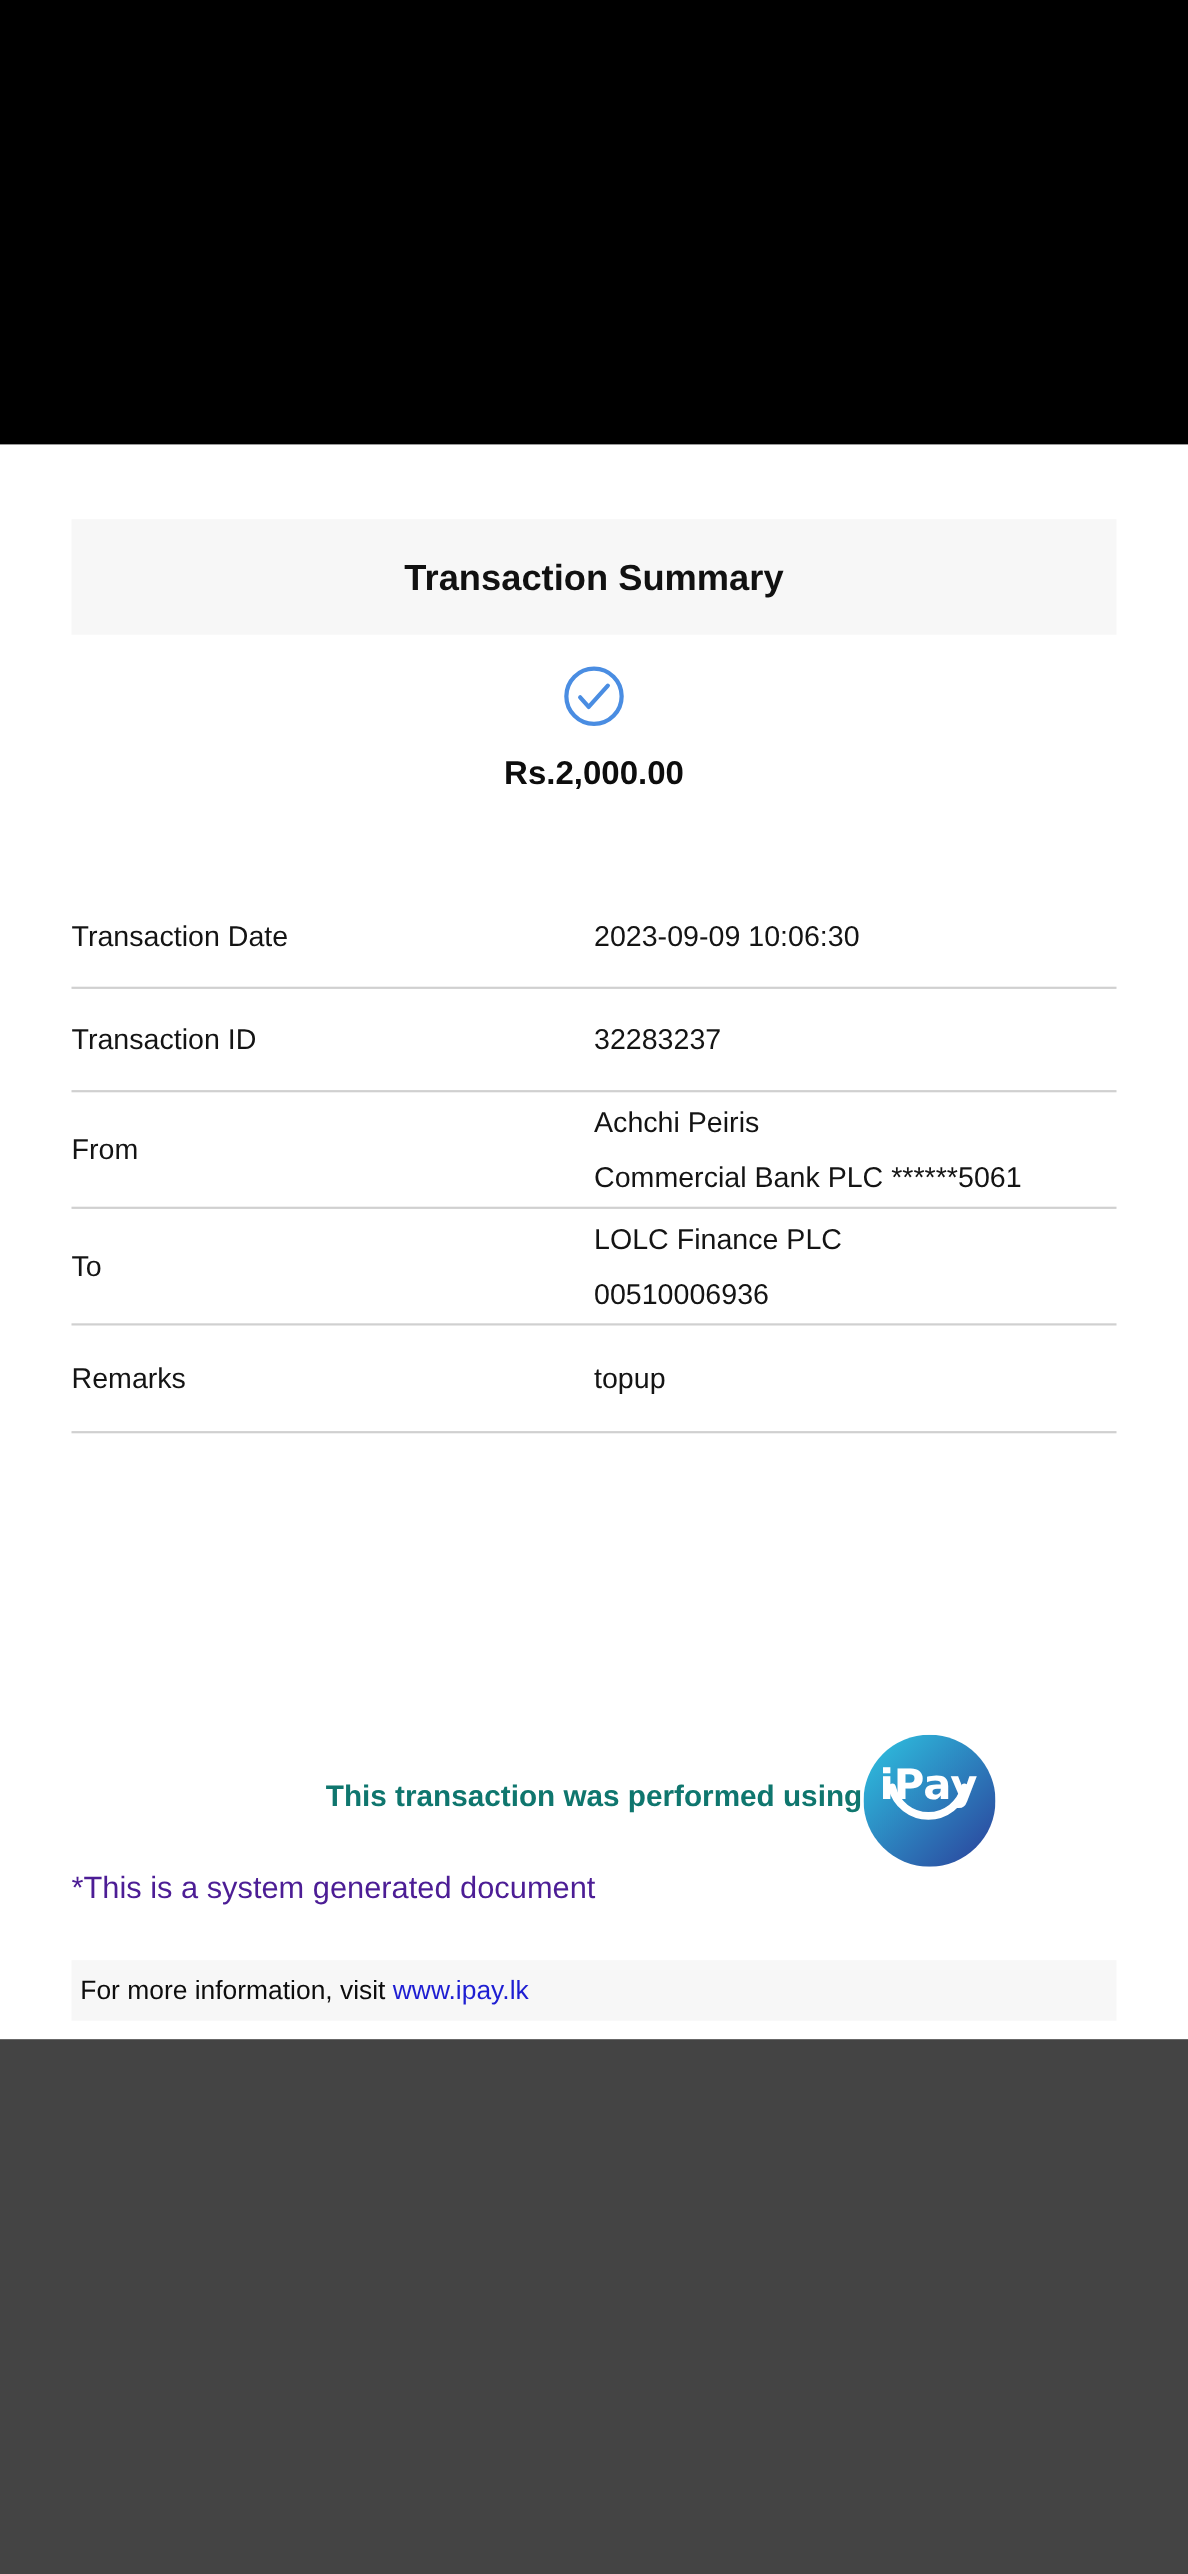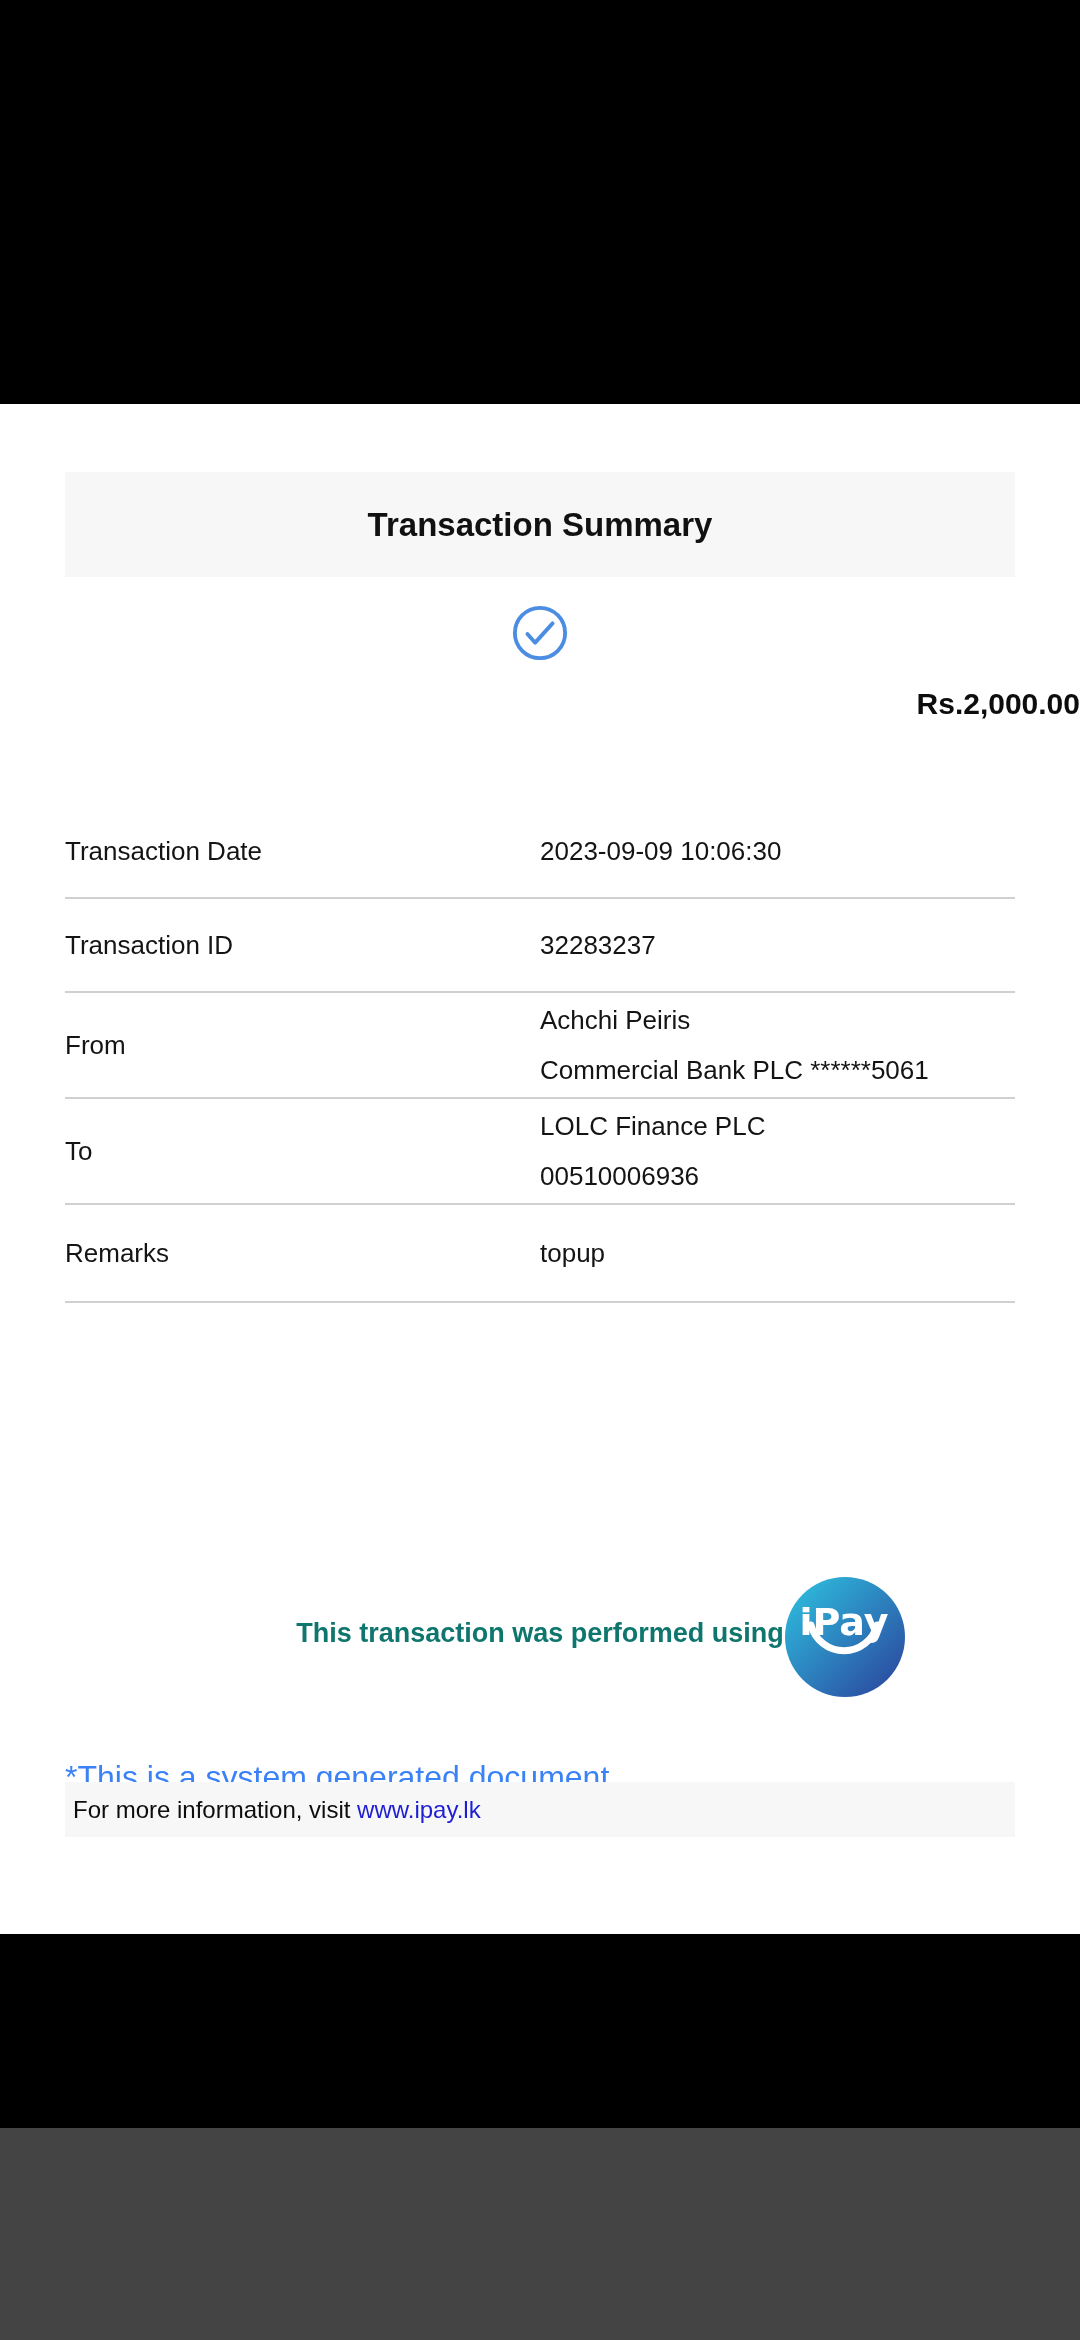--- a/index.html
+++ b/index.html
@@ -1,33 +1,33 @@
 <!DOCTYPE html>
 <html style="--accent: #4a8de2; --link-blue: #1e1ed2; --panel-bg: #f7f7f7; --divider: #d0d0d0; --logo-grad-start: #2ec5e2; --logo-grad-end: #2b3f9a;"><head>
 <meta charset="utf-8">
 <style>
   html,body{margin:0;padding:0;background:#444;}
   .screen{
-    position:relative; width:1080px; height:2128px; overflow:hidden;
+    position:relative; width:1080px; height:1854px; overflow:hidden;
     background:#ffffff; font-family:"Liberation Sans", sans-serif; color:#151515;
     margin:0 auto;
   }
   .bar{position:absolute; left:0; width:1080px; background:#000;}
   .bar.top{top:0; height:404px;}
   .bar.bottom{top:1934px; height:406px;}
 
   .doc-header{
     position:absolute; left:65px; top:472px; width:950px; height:105px;
     background:var(--panel-bg,#f7f7f7);
     display:flex; align-items:center; justify-content:center;
     font-size:33px; font-weight:bold; color:#111;
   }
   .check-wrap{position:absolute; left:0; top:604px; width:1080px; display:flex; justify-content:center;}
   .amount{
-    position:absolute; left:0; top:686px; width:1080px; text-align:right;
+    position:absolute; left:0; top:686px; width:1080px; text-align:center;
     font-size:30px; font-weight:bold; line-height:36px; color:#0d0d0d;
   }
 
   table.details{
     position:absolute; left:65px; top:805px; width:950px;
     border-collapse:collapse; font-size:26px; color:#141414;
   }
   table.details td{border-bottom:2px solid var(--divider,#d0d0d0); vertical-align:middle; line-height:30px;}
   table.details tr.single td{padding:31px 0;}
   table.details tr.single2 td{padding:33px 0;}
@@ -36,21 +36,21 @@
   table.details tr.last td{border-bottom:none;}
   td.lbl{width:50%;}
 
   .performed{
     position:absolute; left:0; top:1611px; width:1080px; text-align:center;
     font-size:27px; font-weight:bold; line-height:44px; color:#0f766e;
   }
   .ipay-logo{position:absolute; left:785px; top:1577px; width:120px; height:120px;}
   .ipay-logo text{font-family:"DejaVu Sans", sans-serif; font-weight:bold;}
 
-  .system-note{position:absolute; left:65px; top:1761px; font-size:32px; line-height:32px; color:#3b82f6;}
+  .system-note{position:absolute; left:65px; top:1700px; font-size:28px; line-height:32px; color:#4c1d95;}
   .footer-bar{
     position:absolute; left:65px; top:1782px; width:950px; height:55px;
     background:var(--panel-bg,#f7f7f7); box-sizing:border-box; padding:0 8px;
     display:flex; align-items:center; justify-content:space-between;
     font-size:24px; color:#0d0d0d;gap:23px;
   }
   .link{color:var(--link-blue,#1e1ed2);}
 </style>
 </head>
 <body>

